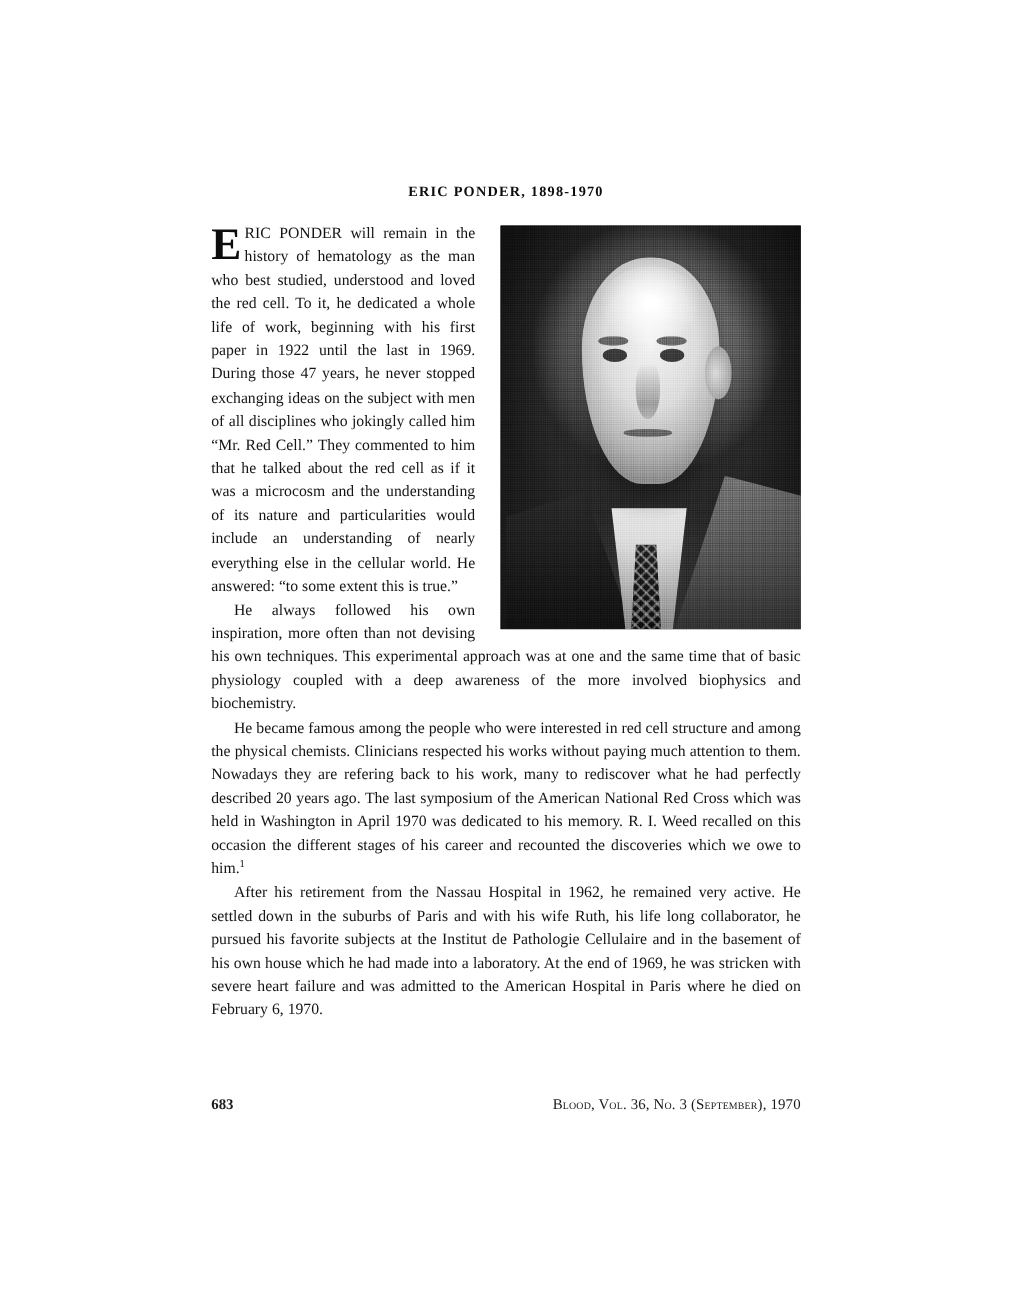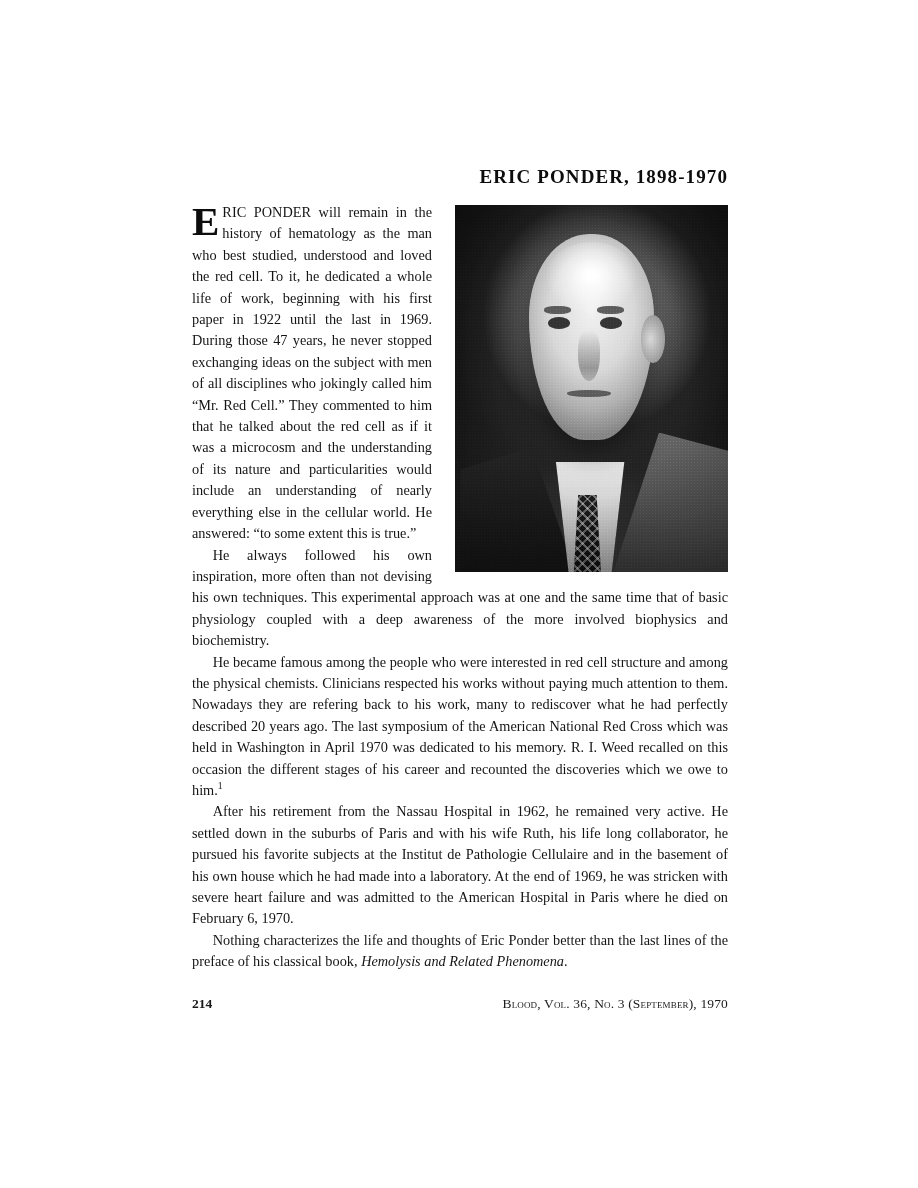--- a/index.html
+++ b/index.html
@@ -22,22 +22,22 @@
     width: 918px;
     height: 1188px;
   }
 
   
   .title {
     position: absolute;
     left: 192px;
     top: 166px;
     width: 536px;
-    text-align: right;
-    font-size: 19px;
+    text-align: center;
+    font-size: 13px;
     font-weight: bold;
     letter-spacing: 1.1px;
     color: #0d0d0d;
   }
 
   
   .body-block {
     position: absolute;
     left: 192px;
     top: 202px;
@@ -296,22 +296,21 @@
     </div>
 
     <p class="para first"><span class="dropcap">E</span><span>RIC PONDER will remain in the history of hematology as the man who best studied, understood and loved the red cell. To it, he dedicated a whole life of work, beginning with his first paper in 1922 until the last in 1969. During those 47 years, he never stopped exchanging ideas on the subject with men of all disciplines who jokingly called him “Mr. Red Cell.” They commented to him that he talked about the red cell as if it was a microcosm and the understanding of its nature and particularities would include an understanding of nearly everything else in the cellular world. He answered: “to some extent this is true.”</span></p>
 
     <p class="para"><span>He always followed his own inspiration, more often than not devising his own techniques. This experimental approach was at one and the same time that of basic physiology coupled with a deep awareness of the more involved biophysics and biochemistry.</span></p>
 
     <p class="para"><span>He became famous among the people who were interested in red cell structure and among the physical chemists. Clinicians respected his works without paying much attention to them. Nowadays they are refering back to his work, many to rediscover what he had perfectly described 20 years ago. The last symposium of the American National Red Cross which was held in Washington in April 1970 was dedicated to his memory. R. I. Weed recalled on this occasion the different stages of his career and recounted the discoveries which we owe to him.</span><sup class="fn">1</sup></p>
 
     <p class="para"><span>After his retirement from the Nassau Hospital in 1962, he remained very active. He settled down in the suburbs of Paris and with his wife Ruth, his life long collaborator, he pursued his favorite subjects at the Institut de Pathologie Cellulaire and in the basement of his own house which he had made into a laboratory. At the end of 1969, he was stricken with severe heart failure and was admitted to the American Hospital in Paris where he died on February 6, 1970.</span></p>
 
-    <p class="para"><span>Nothing characterizes the life and thoughts of Eric Ponder better than the last lines of the preface of his classical book, </span><span class="ital">Hemolysis and Related Phenomena</span><span>.</span></p>
 
   </div>
 
   <div class="footer">
-    <span class="folio">214</span>
+    <span class="folio">683</span>
     <span class="journal">Blood, Vol. 36, No. 3 (September), 1970</span>
   </div>
 
 </div>
 
 </body></html>

